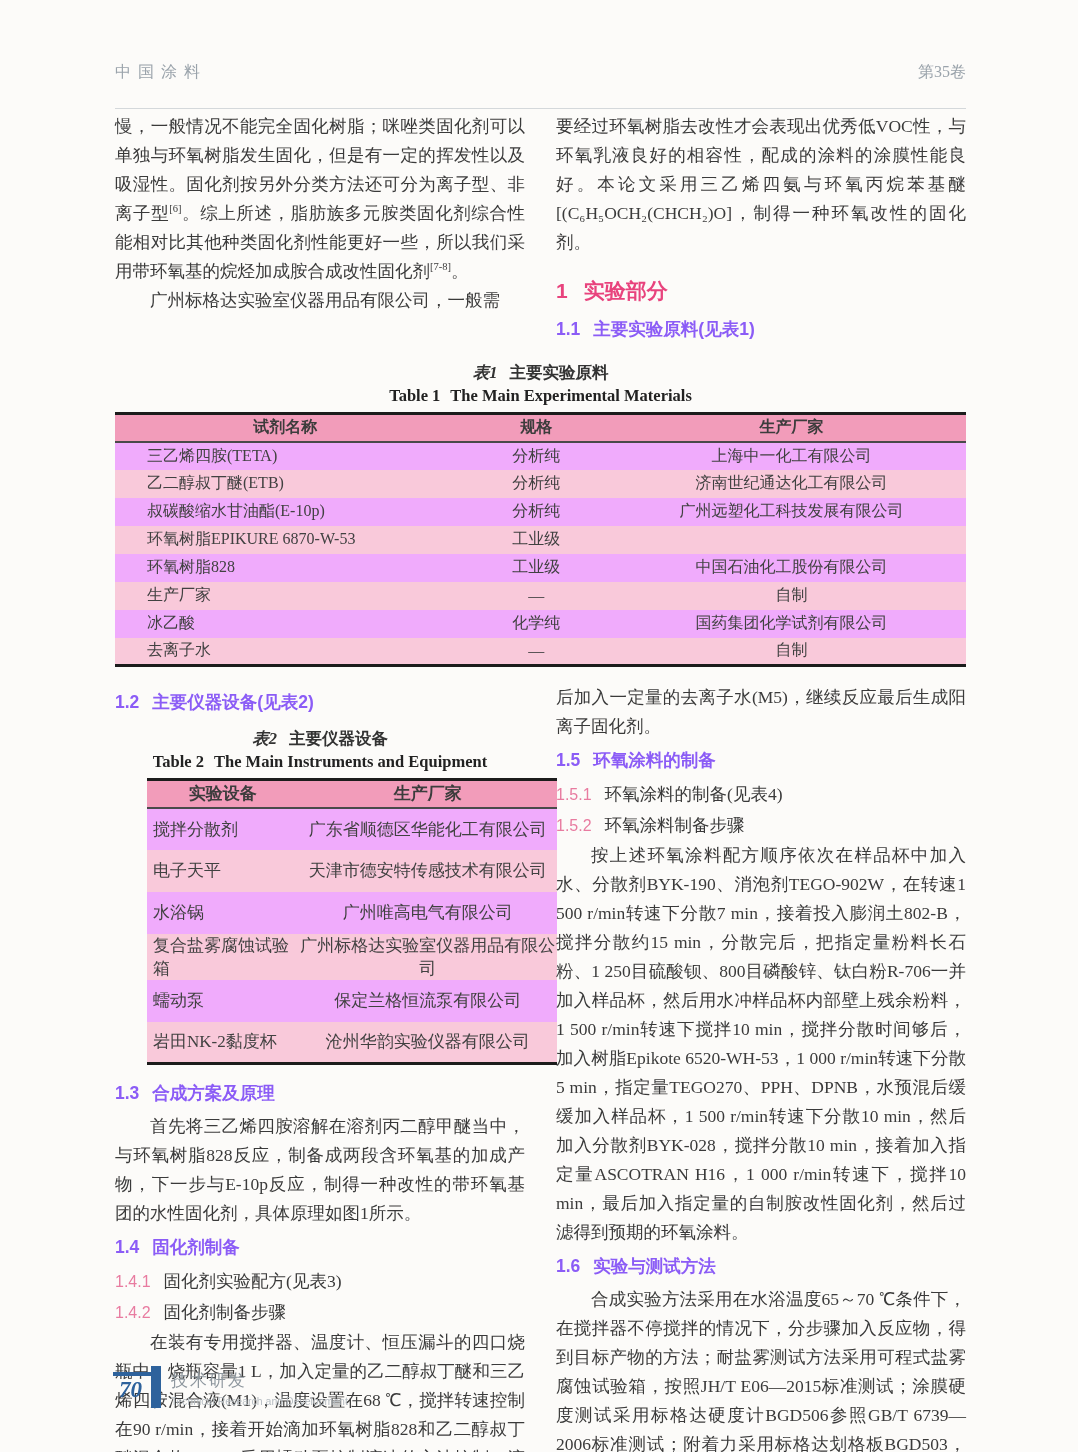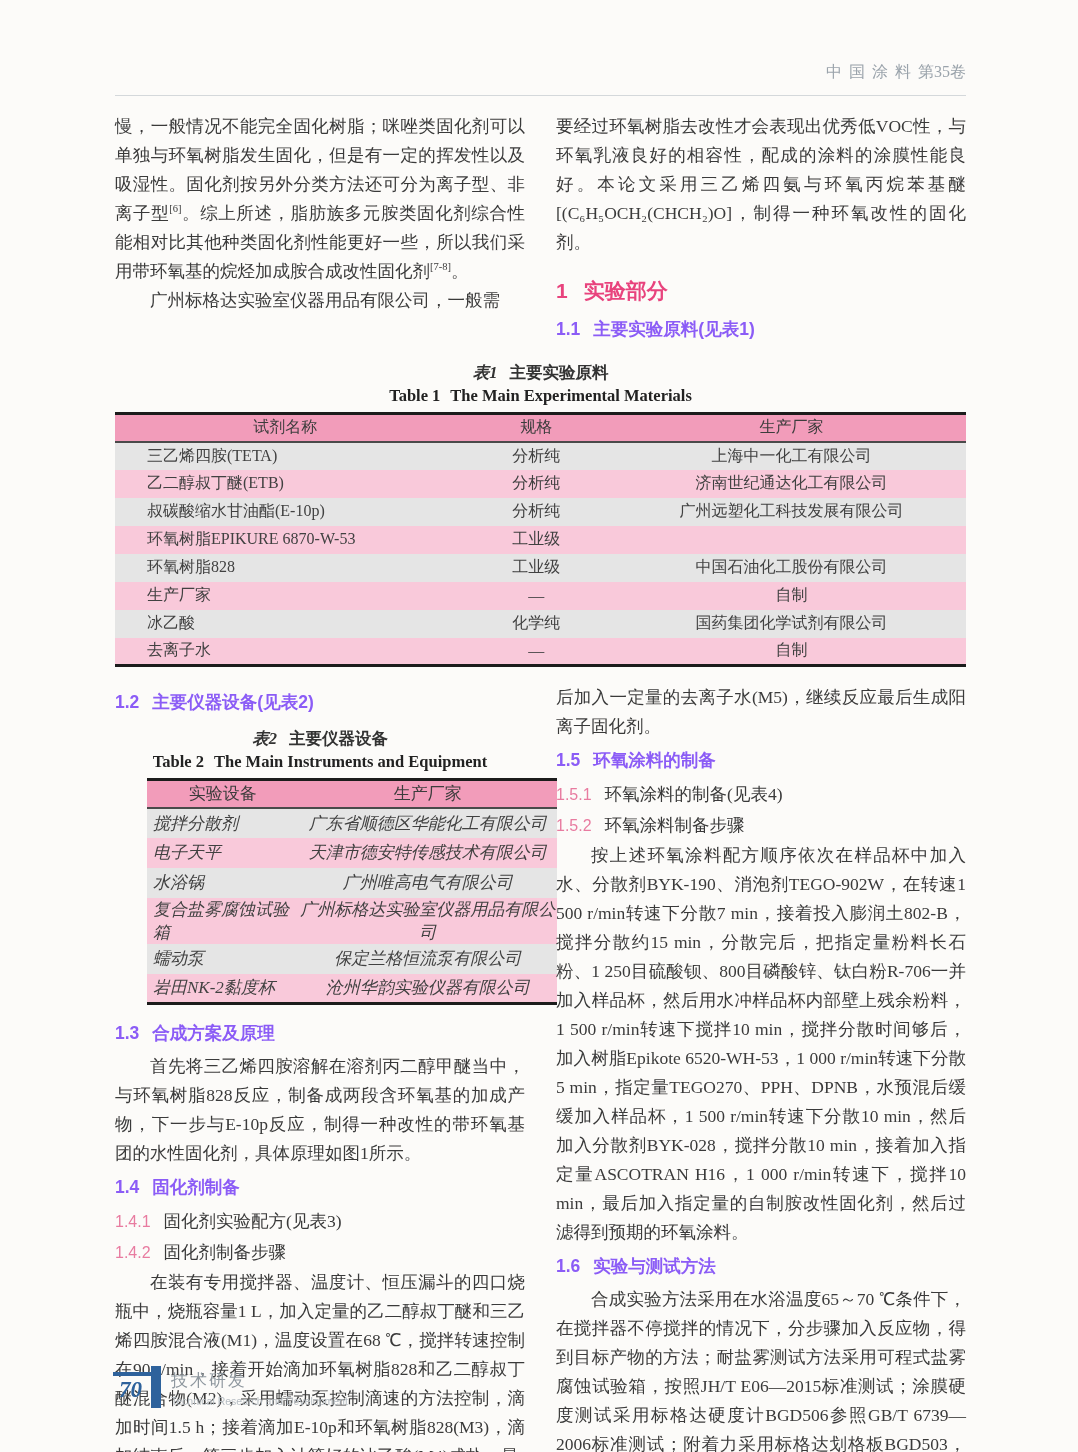--- a/index.html
+++ b/index.html
@@ -9,22 +9,22 @@
     width:1078px; height:1452px;
     margin:0 auto;
     background:#fcfbf9;
     font-family:"Liberation Serif", serif;
     color:#3a3a3a;
     overflow:hidden;
   }
   
   .runhead {
     position:absolute; top:62px; left:115px; right:112px;
-    display:flex; justify-content:flex-end; align-items:flex-end;
-    padding-bottom:12px;
+    display:flex; justify-content:space-between; align-items:flex-end;
+    padding-bottom:25px;
     border-bottom:1px solid #d4d8db;
     color:#9aa3ab; font-size:16px;
     font-family:"Liberation Serif", serif;
   }
   .runhead .journal { letter-spacing:7px; }
   
   .content { position:absolute; top:112px; left:115px; width:851px; }
   .two-col { display:flex; gap:31px; }
   .col { width:410px; }
   .body-text {
@@ -59,31 +59,31 @@
   .tcap .zh .lab { margin-right:12px;font-style:italic; }
   .tcap .en { font-size:16.5px; font-weight:bold; color:#222; margin-top:2px; }
   .tcap .en .lab { margin-right:10px; }
   
   table.tbl {
     width:100%; border-collapse:collapse;
     border-top:3px solid #1c1c1c; border-bottom:3px solid #1c1c1c;
     font-size:16px; color:#414141;
   }
   table.tbl th {
-    background:#f29cba; font-weight:normal; text-align:center;
+    background:#f29cba; font-weight:bold; text-align:center;
     height:28px; border-bottom:2px solid #4a4a4a;
     color:#3c3c3c;
   }
-  table.tbl td { height:28px; text-align:center; background:#e5e5e5; }
+  table.tbl td { height:28px; text-align:center; background:#f0abfc; }
   table.tbl tr.alt td { background:#f9c9da; }
   table.tbl td.lft { text-align:left; }
   #table1 td.lft { padding-left:32px; }
   #table2 { font-size:17px;margin-left:32px; }
   #table2 td.lft { padding-left:6px; }
-  #table2 td { height:30px;font-style:italic; }
+  #table2 td { height:42px; }
   .tblock { margin-top:14px; margin-bottom:16px; }
   
   .footer {
     position:absolute; left:113px; top:1366px;
     display:flex; align-items:flex-start;
   }
   .footer-mark { display:flex; align-items:center; }
   .page-num {
     border-top:4px solid #2e629c;
     color:#2e629c; font-style:italic; font-weight:bold;

